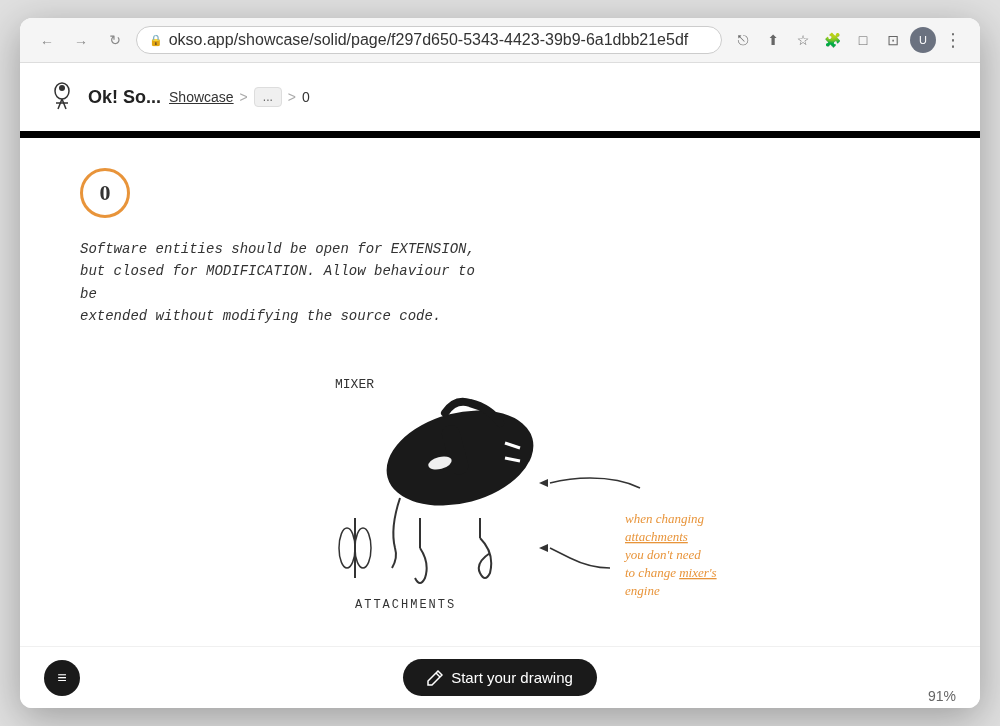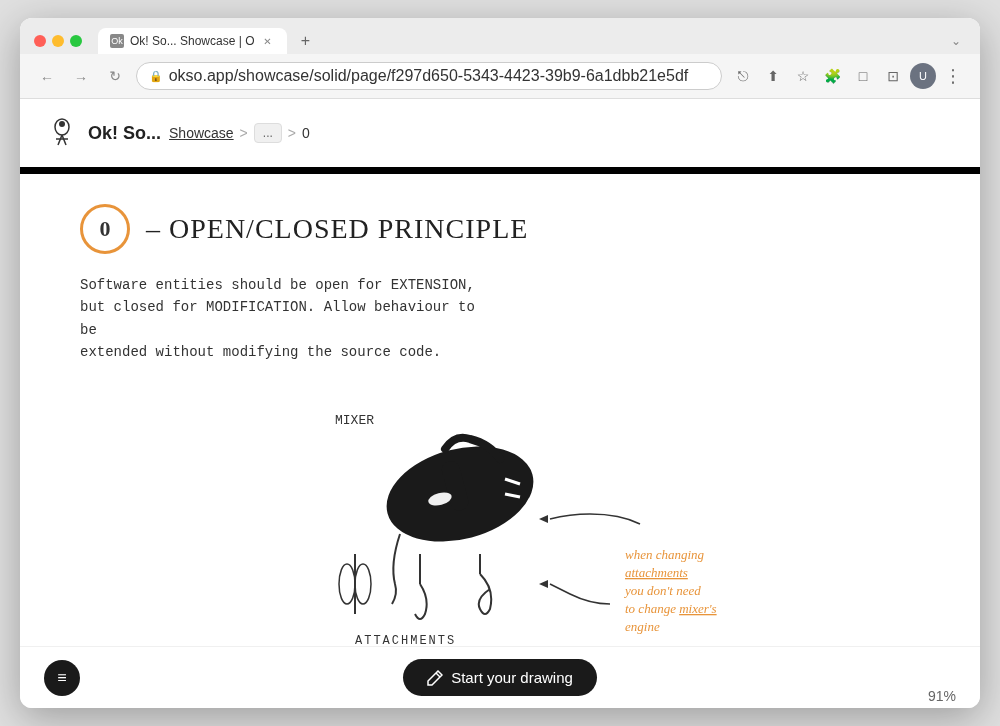--- a/index.html
+++ b/index.html
@@ -289,20 +289,21 @@
       text-transform: uppercase;
     }
 
     .page-description {
       font-family: 'Courier New', monospace;
       font-size: 14px;
       line-height: 1.6;
       color: #333;
       max-width: 420px;
       margin-bottom: 30px;
+      font-style: italic;
     }
 
     
     .drawing-area {
       position: relative;
       width: 100%;
       height: 300px;
       margin-bottom: 20px;
     }
 
@@ -399,38 +400,20 @@
       justify-content: center;
       gap: 8px;
       margin-bottom: 12px;
     }
   </style>
 </head>
 <body>
 
 <div class="browser-window">
 
-  <div class="title-bar">
-    <div class="title-bar-top">
-      <div class="traffic-lights">
-        <div class="traffic-light red"></div>
-        <div class="traffic-light yellow"></div>
-        <div class="traffic-light green"></div>
-      </div>
-      <div class="tab-bar">
-        <div class="tab">
-          <div class="tab-favicon">Ok</div>
-          <span class="tab-title">Ok! So... Showcase | O</span>
-          <div class="tab-close">✕</div>
-        </div>
-        <div class="new-tab-btn">+</div>
-      </div>
-      <div style="width:20px;height:20px;display:flex;align-items:center;justify-content:center;color:#888;font-size:12px;">⌄</div>
-    </div>
-  </div>
 
   <div class="browser-controls">
     <div class="nav-btn">←</div>
     <div class="nav-btn">→</div>
     <div class="nav-btn">↻</div>
     <div class="address-bar">
       <span class="lock-icon">🔒</span>
       <span class="address-text">okso.app/showcase/solid/page/f297d650-5343-4423-39b9-6a1dbb21e5df</span>
     </div>
     <div class="browser-actions">
@@ -465,21 +448,20 @@
         <span class="breadcrumb-dots">...</span>
         <span class="breadcrumb-sep">&gt;</span>
         <span style="color:#333;font-weight:500;">0</span>
       </div>
     </div>
 
     <div class="main-content">
 
       <div class="page-title-row">
         <div class="page-number-badge">0</div>
-        <span class="page-title-text">– Open/Closed Principle</span>
       </div>
 
       <p class="page-description" style="white-space:pre-line;">Software entities should be open for EXTENSION,
 but closed for MODIFICATION. Allow behaviour to be
 extended without modifying the source code.</p>
 
       <div class="drawing-area">
         <svg class="drawing-svg" viewBox="0 0 700 300">
 
           <text x="185" y="30" font-family="'Courier New', monospace" font-size="13" fill="#333">MIXER</text>

